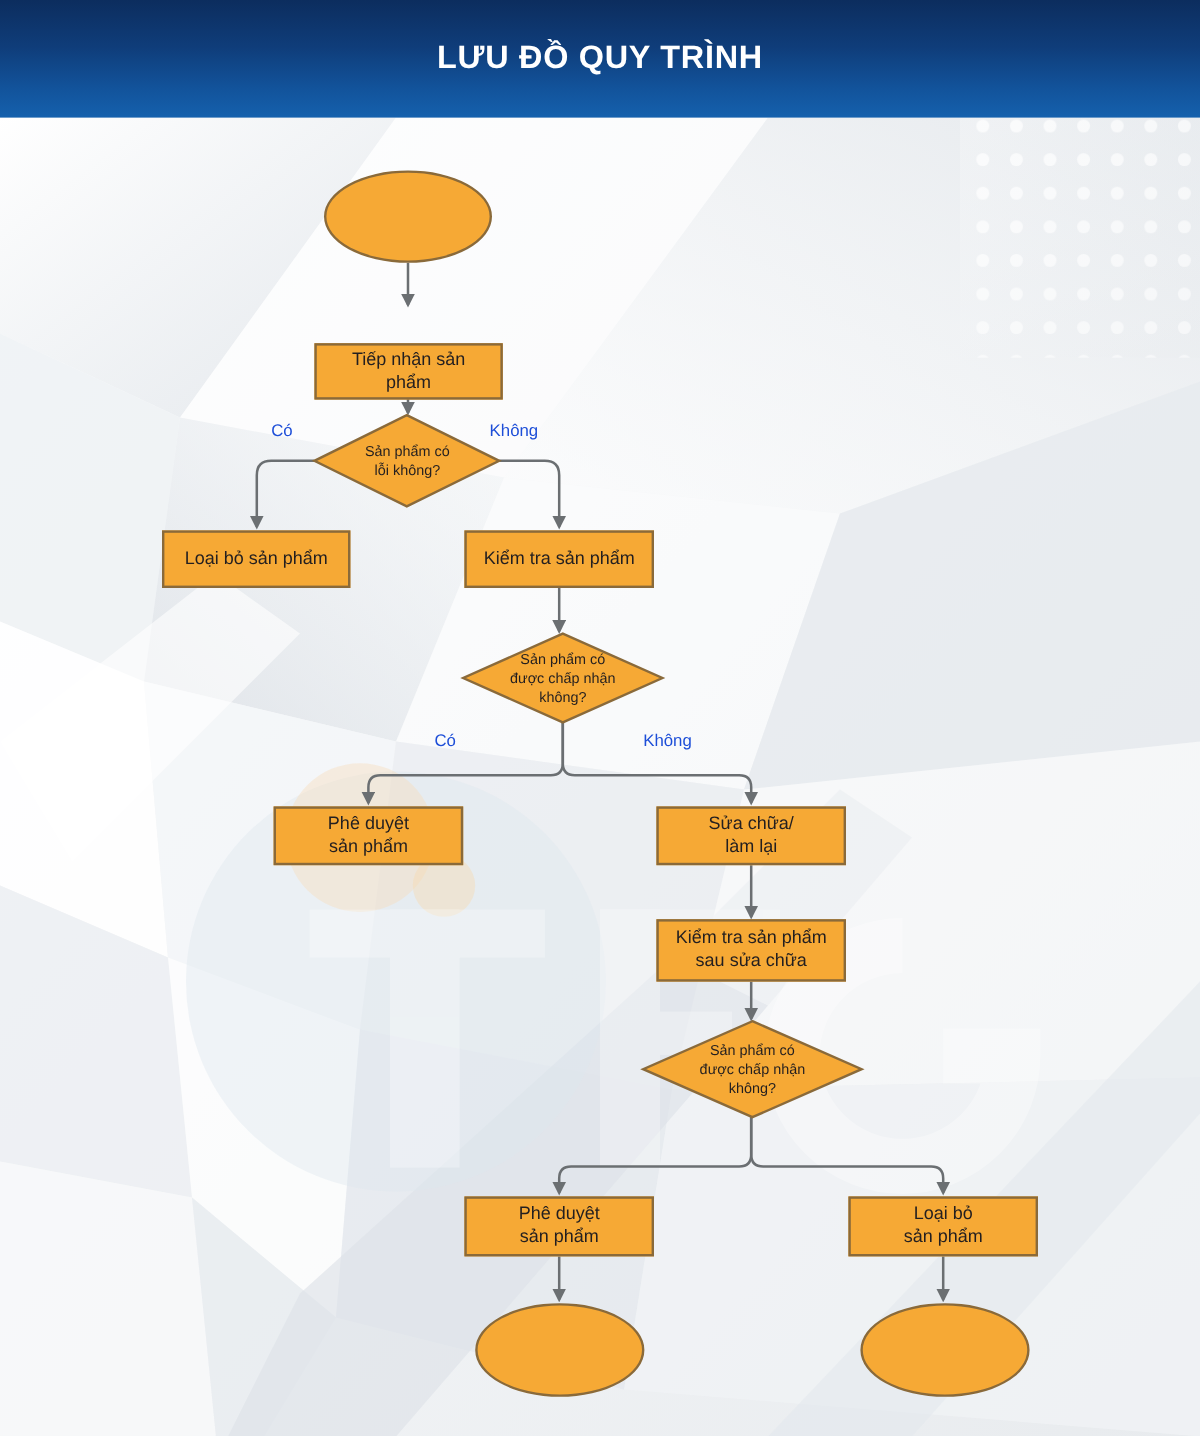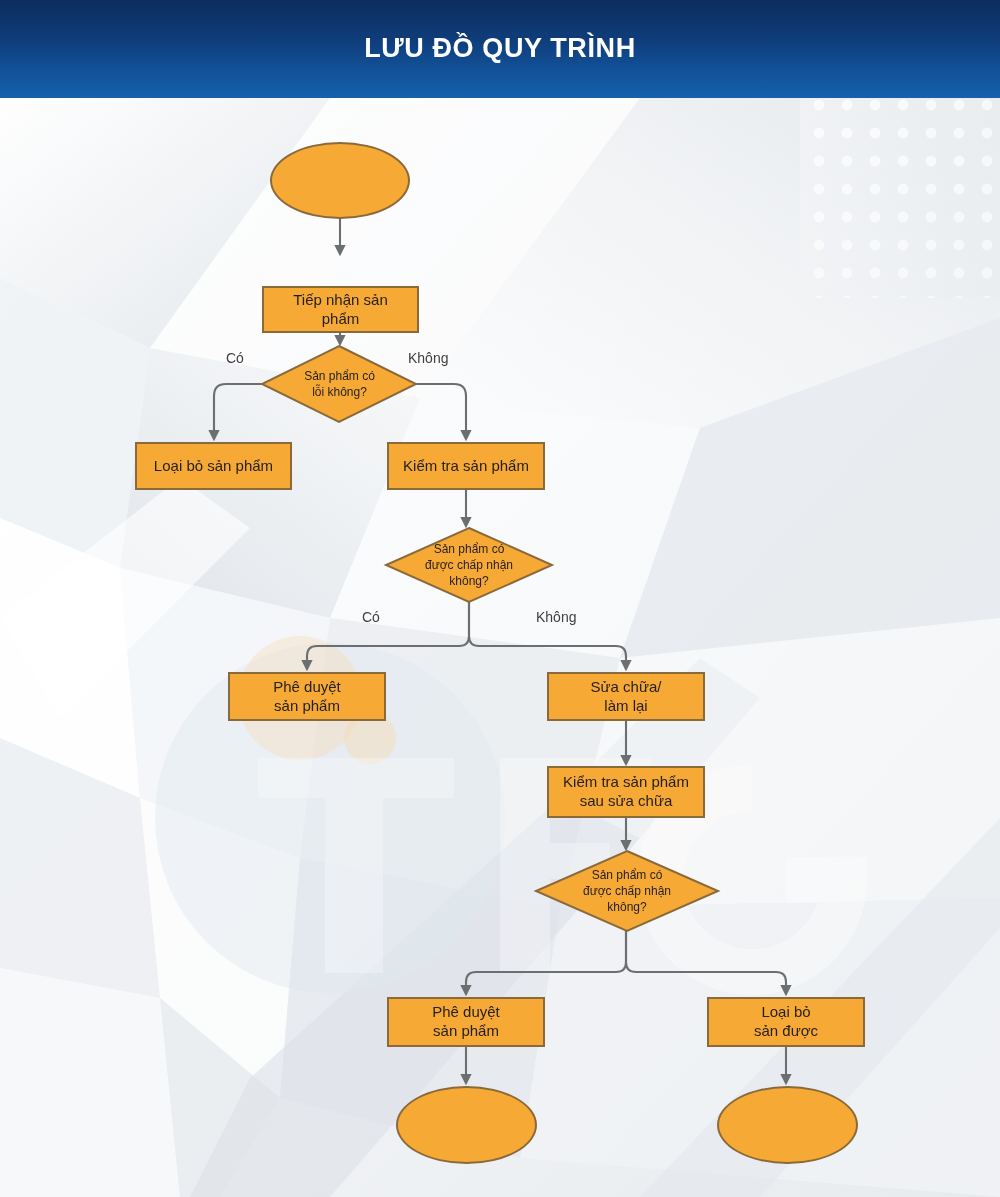--- a/index.html
+++ b/index.html
@@ -70,21 +70,21 @@
     position: relative;
     z-index: 2;
     line-height: 1.35;
     text-align: center;
     color: #231f20;
   }
   .edge-label {
     position: absolute;
     z-index: 25;
     font-size: 14px;
-    color: #404040;
+    color: #1d4ed8;
     white-space: nowrap;
   }
 </style>
 </head>
 <body>
 
 <div id="page">
 
   <svg class="bg-svg" viewBox="0 0 1000 1099" preserveAspectRatio="none">
     <defs>
@@ -232,21 +232,21 @@
   <div class="node decision" style="left:536px; top:851px; width:182px; height:80px;">
     <span class="decision-label">Sản phẩm có
 được chấp nhận
 không?</span>
   </div>
 
   <div class="node process" style="left:387px; top:997px; width:158px; height:50px;">Phê duyệt
 sản phẩm</div>
 
   <div class="node process" style="left:707px; top:997px; width:158px; height:50px;">Loại bỏ
-sản được</div>
+sản phẩm</div>
 
   <div class="node terminator" style="left:396px; top:1086px; width:141px; height:78px;"></div>
 
   <div class="node terminator" style="left:717px; top:1086px; width:141px; height:78px;"></div>
 
   <div class="edge-label" style="left:226px; top:350px;">Có</div>
   <div class="edge-label" style="left:408px; top:350px;">Không</div>
   <div class="edge-label" style="left:362px; top:609px;">Có</div>
   <div class="edge-label" style="left:536px; top:609px;">Không</div>
 

